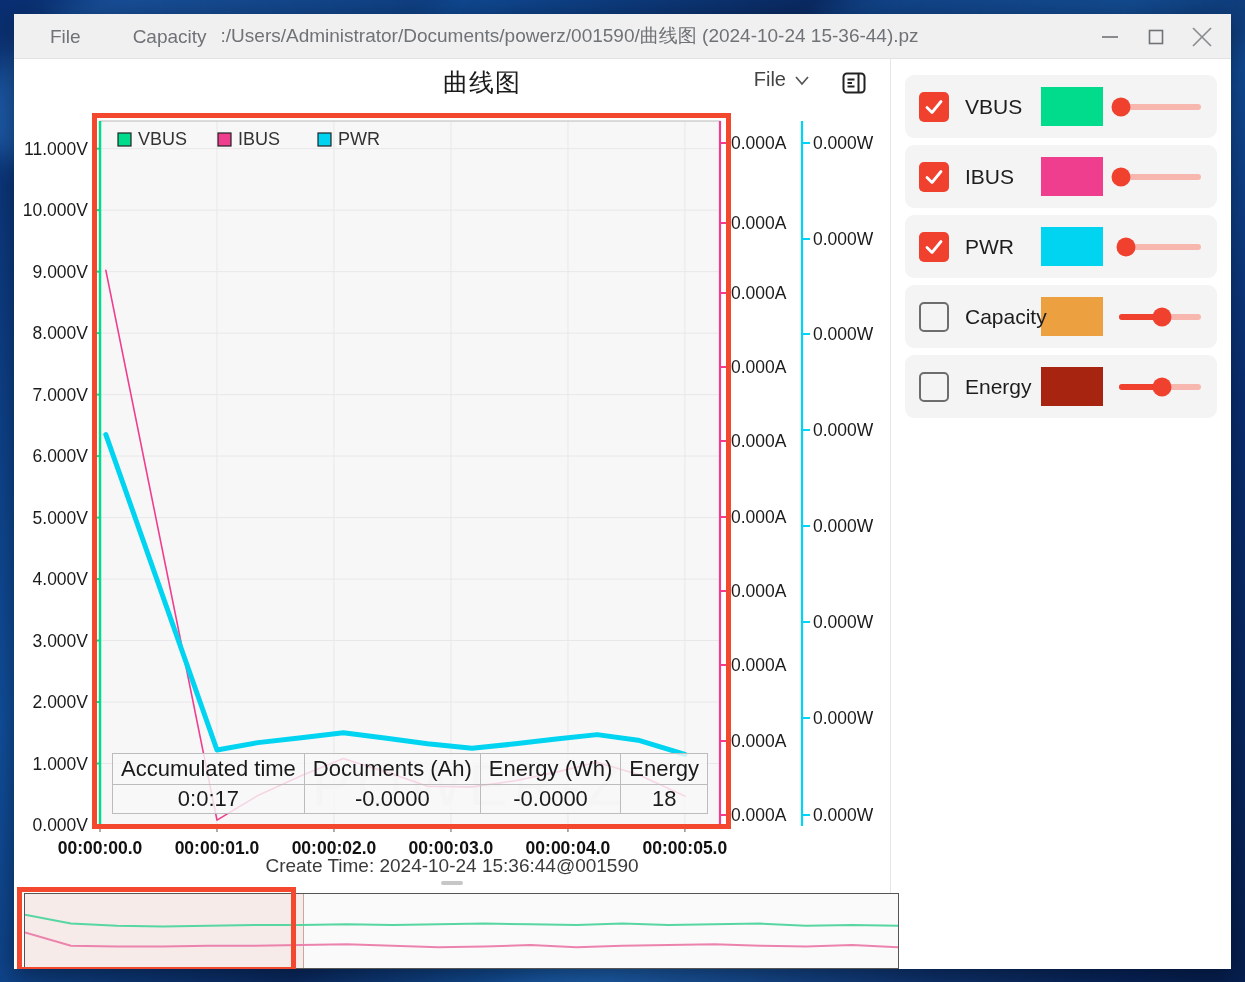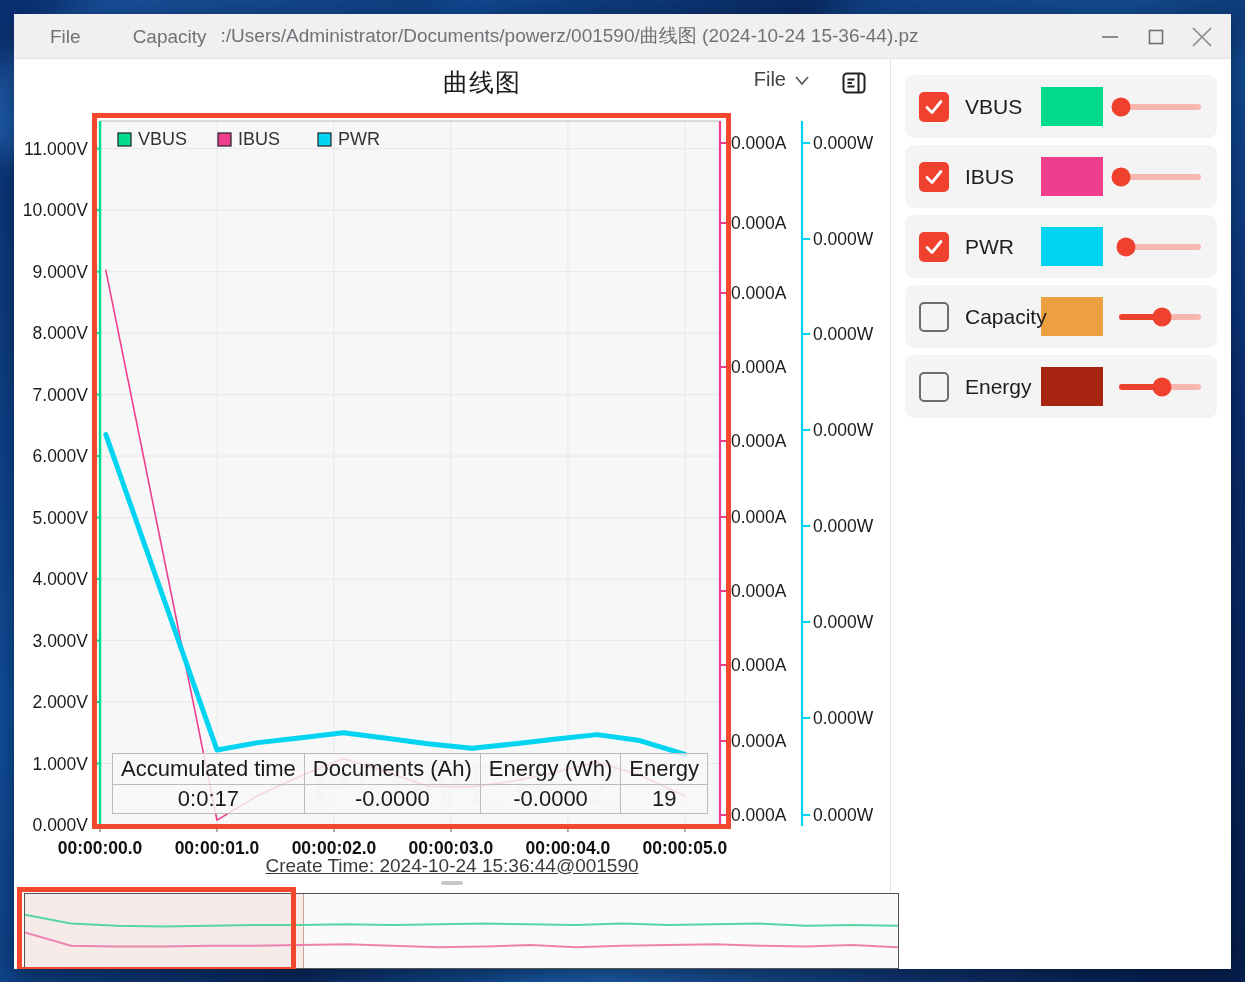--- a/index.html
+++ b/index.html
@@ -128,21 +128,20 @@
     padding: 2px 8px;
     text-align: center;
     white-space: nowrap;
   }
   #stats-table tr.values td { padding: 1px 8px; text-align: center; }
 
   #create-time {
     text-align: center;
     font-size: 19px; color: #3b3b3b;
     margin-top: -2px;
-    text-decoration: underline;
   }
 
   
   #minimap-wrap {
     position: relative;
     margin-top: 6px;
     height: 92px;
   }
   #collapse-handle {
     position: absolute; left: 50%; top: -2px;
@@ -408,21 +407,21 @@
               <tr class="headers">
             <td>Accumulated time</td>
             <td>Documents (Ah)</td>
             <td>Energy (Wh)</td>
             <td>Energy</td>
           </tr>
           <tr class="values">
             <td>0:0:17</td>
             <td>-0.0000</td>
             <td>-0.0000</td>
-            <td>19</td>
+            <td>18</td>
           </tr>
         </tbody>
           </table>
       </div>
 
       <div id="create-time">Create Time: 2024-10-24 15:36:44@001590</div>
 
       <div id="minimap-wrap">
         <div id="collapse-handle"></div>
         <div id="minimap">

